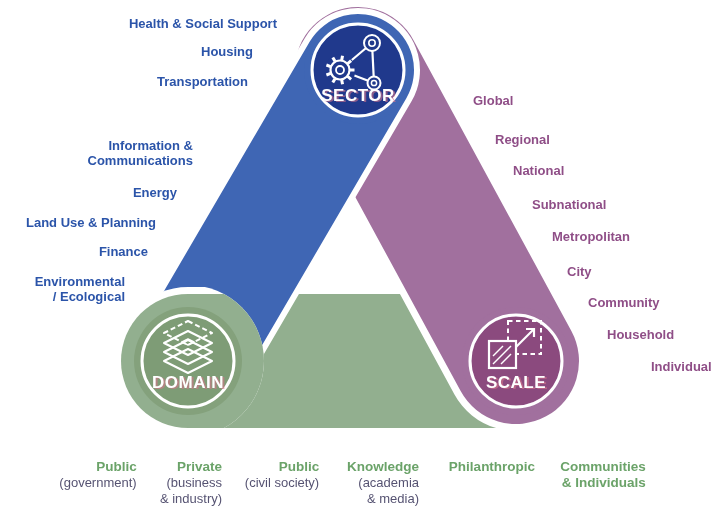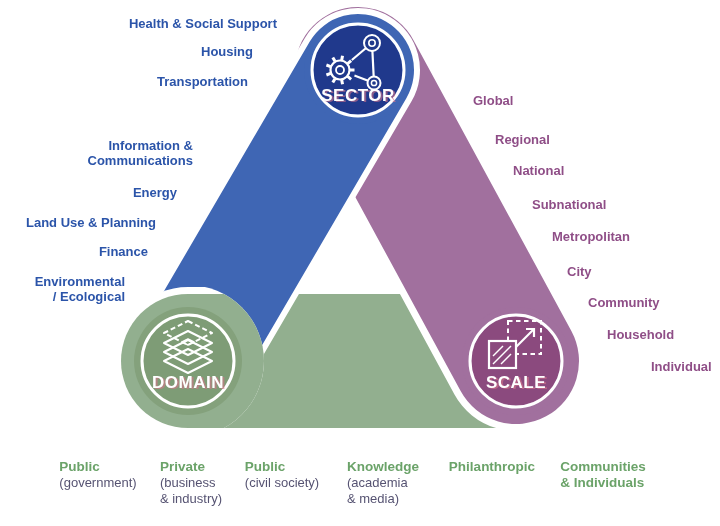--- a/index.html
+++ b/index.html
@@ -15,21 +15,21 @@
   body{background:#e8e8e8;font-family:"Liberation Sans",sans-serif;}
   .stage{position:relative;width:720px;height:526px;background:var(--background);overflow:hidden;margin:0 auto;}
   .stage svg{position:absolute;left:0;top:0;}
   .layer{position:absolute;left:0;top:0;width:720px;height:519px;pointer-events:none;}
   .vlabel{font-family:"Liberation Sans",sans-serif;font-weight:700;font-size:17px;fill:#fff;
           text-anchor:middle;letter-spacing:.5px;text-shadow:2px 1px 0 var(--node-label-shadow);}
   .sector-label{position:absolute;color:var(--sector-text);font-weight:700;font-size:13px;
                 line-height:15px;text-align:right;transform:translateY(-50%);white-space:nowrap;}
   .scale-label{position:absolute;color:var(--scale-text);font-weight:700;font-size:13px;
                line-height:15px;text-align:left;transform:translateY(-50%);white-space:nowrap;}
-  .domain-col{position:absolute;top:459px;transform:translateX(-50%);text-align:left;
+  .domain-col{position:absolute;top:459px;transform:translateX(-50%);text-align:right;
               color:var(--domain-text);font-weight:700;font-size:13.5px;line-height:16px;white-space:nowrap;}
   .domain-col .sub{color:var(--domain-subtext);font-weight:400;font-size:13px;line-height:15.5px;}
 </style>
 </head>
 <body>
 
 <div class="stage">
 
   <svg width="720" height="526" viewBox="0 0 720 526">
     <defs>

